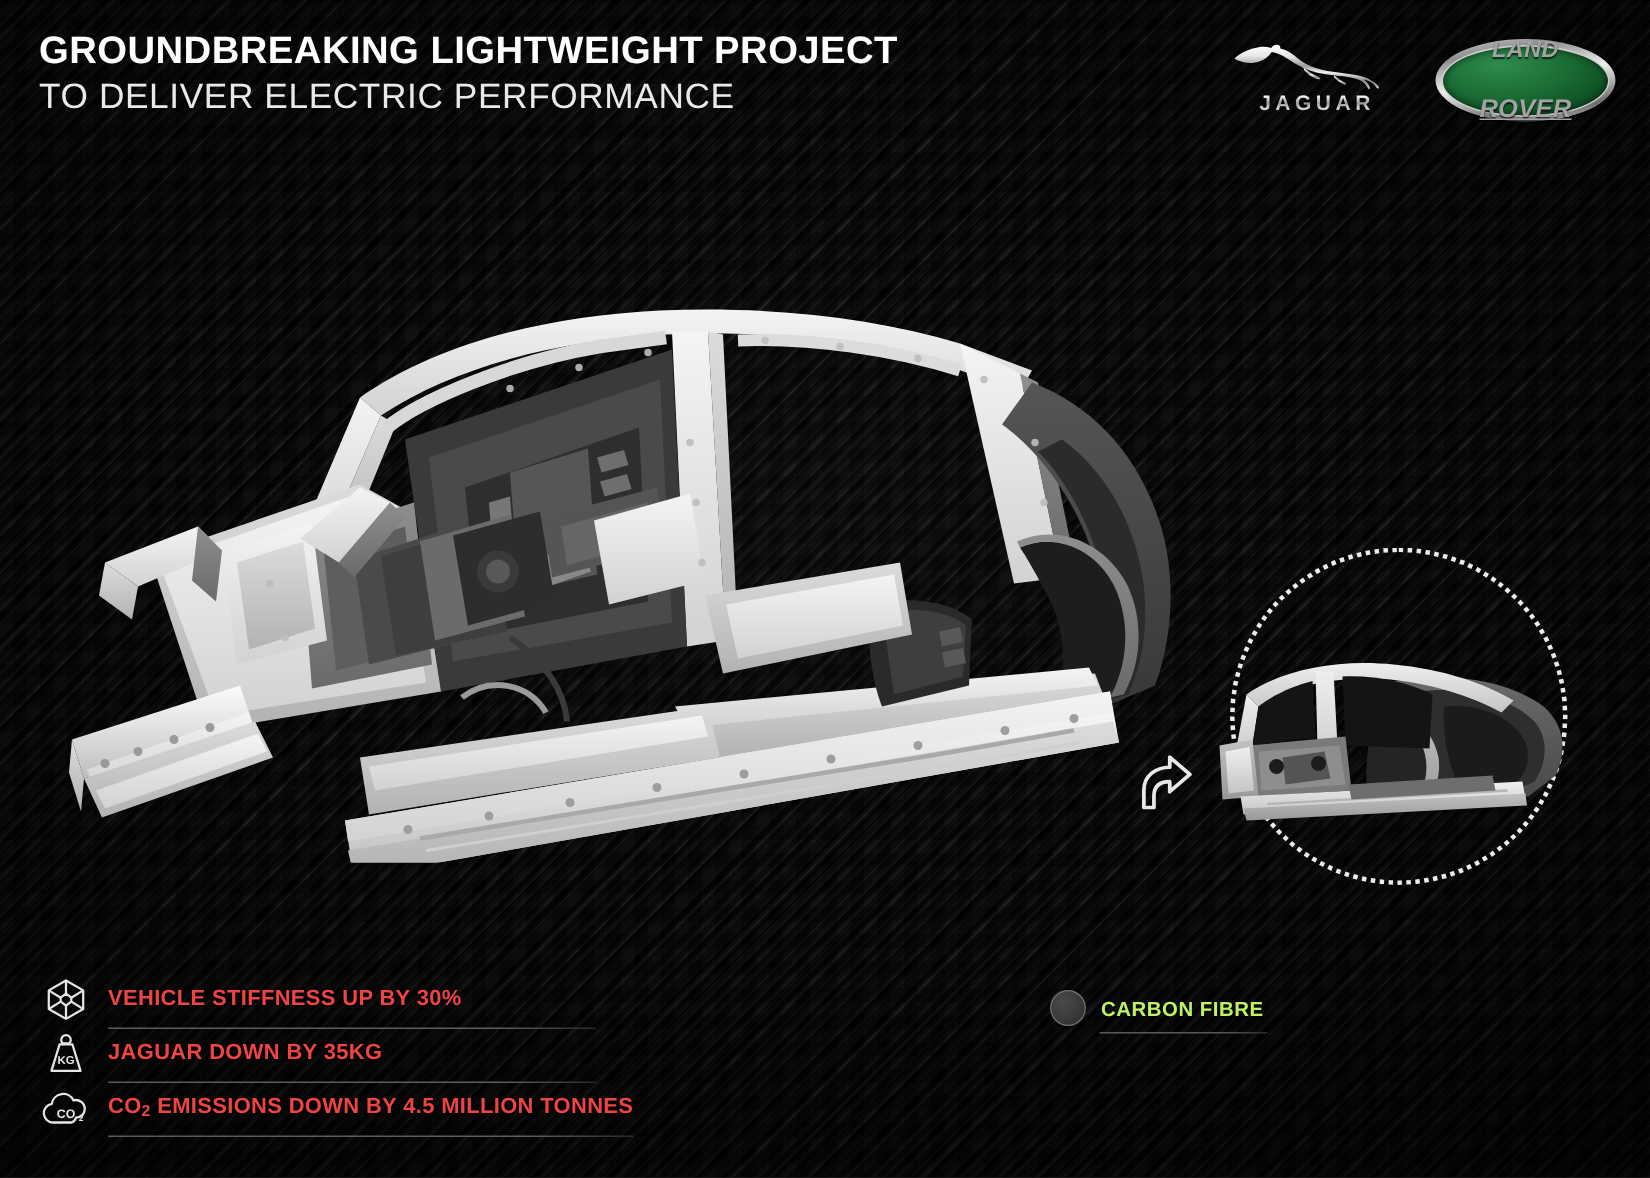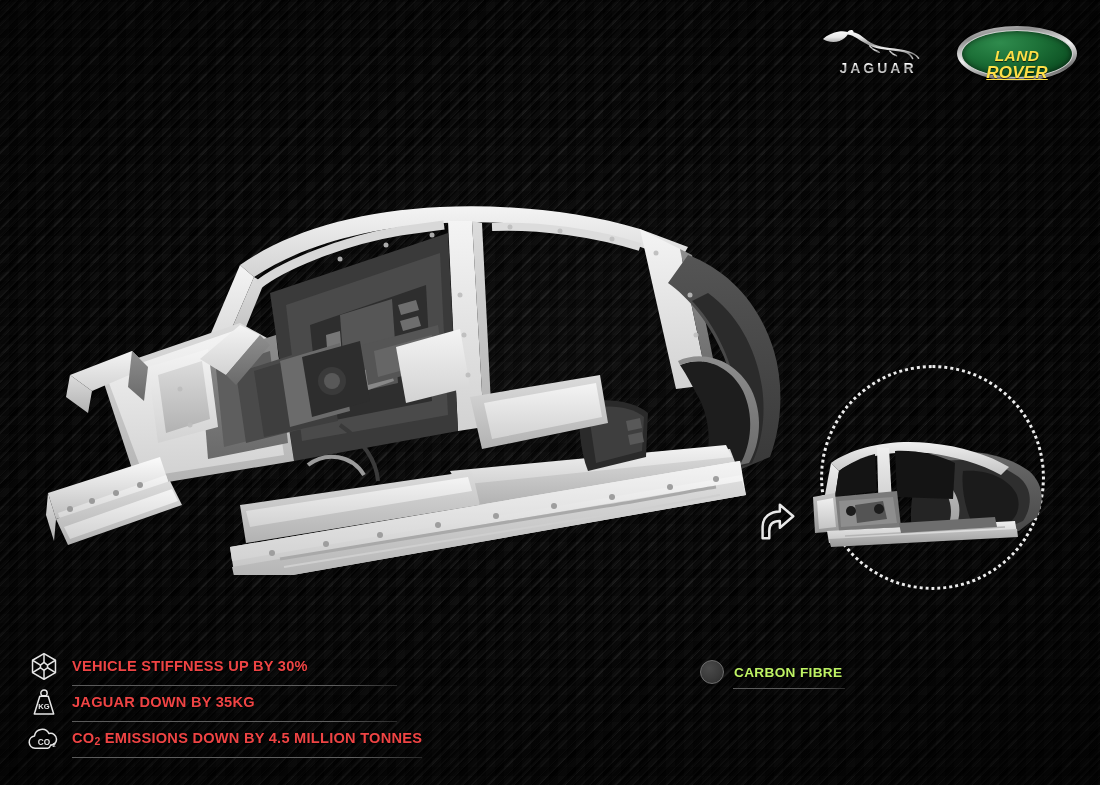--- a/index.html
+++ b/index.html
@@ -100,22 +100,22 @@
   }
   #lr-oval-inner {
     position:absolute; left:4px; top:3.5px; right:4px; bottom:3.5px;
     border-radius:50%;
     background:radial-gradient(ellipse at 35% 26%,#2f8b4d 0%,#1d7138 38%,#0f5526 72%,#0a3d1c 100%);
     border:1.5px solid #cfcfcf;
     box-shadow:inset 0 0 6px rgba(0,0,0,.6);
   }
   #lr-text {
     position:absolute; inset:0;
-    display:flex; flex-direction:column; align-items:center; justify-content:flex-end;
-    font-weight:bold; font-style:italic; color:#fde047;
+    display:flex; flex-direction:column; align-items:center; justify-content:space-between;
+    font-weight:bold; font-style:italic; color:#a3a3a3;
     text-shadow:0 1px 1px rgba(0,0,0,.7);
   }
   #lr-land  { font-size:15.5px; letter-spacing:0.4px; line-height:15px; margin-bottom:1px;}
   #lr-rover { font-size:17px; letter-spacing:0.2px; line-height:17px;text-decoration:underline; }
 
   
   #body-shell { position:absolute; left:40px; top:175px; width:790px; height:400px; }
   #inset-group { position:absolute; left:795px; top:365px; width:250px; height:255px; }
   #inset-circle {
     position:absolute; left:25px; top:0px; width:225px; height:225px;
@@ -175,20 +175,24 @@
 <body>
 
 <div id="stage">
   <div class="cf-weave"></div>
   <div class="cf-weave2"></div>
   <div class="cf-blocks"></div>
   <div class="vignette"></div>
 
   <div id="header">
 
+    <div id="title-block">
+      <div id="title-line1">GROUNDBREAKING LIGHTWEIGHT PROJECT</div>
+      <div id="title-line2">TO DELIVER ELECTRIC PERFORMANCE</div>
+    </div>
 
     <div id="jaguar-logo">
       <svg id="jaguar-cat" viewBox="0 0 240 72">
         <defs>
           <linearGradient id="jagGrad" x1="0" y1="0" x2="0" y2="1">
             <stop offset="0%" stop-color="#ffffff"></stop>
             <stop offset="25%" stop-color="#e8e8e8"></stop>
             <stop offset="48%" stop-color="#9b9b9b"></stop>
             <stop offset="62%" stop-color="#f2f2f2"></stop>
             <stop offset="82%" stop-color="#8a8a8a"></stop>

